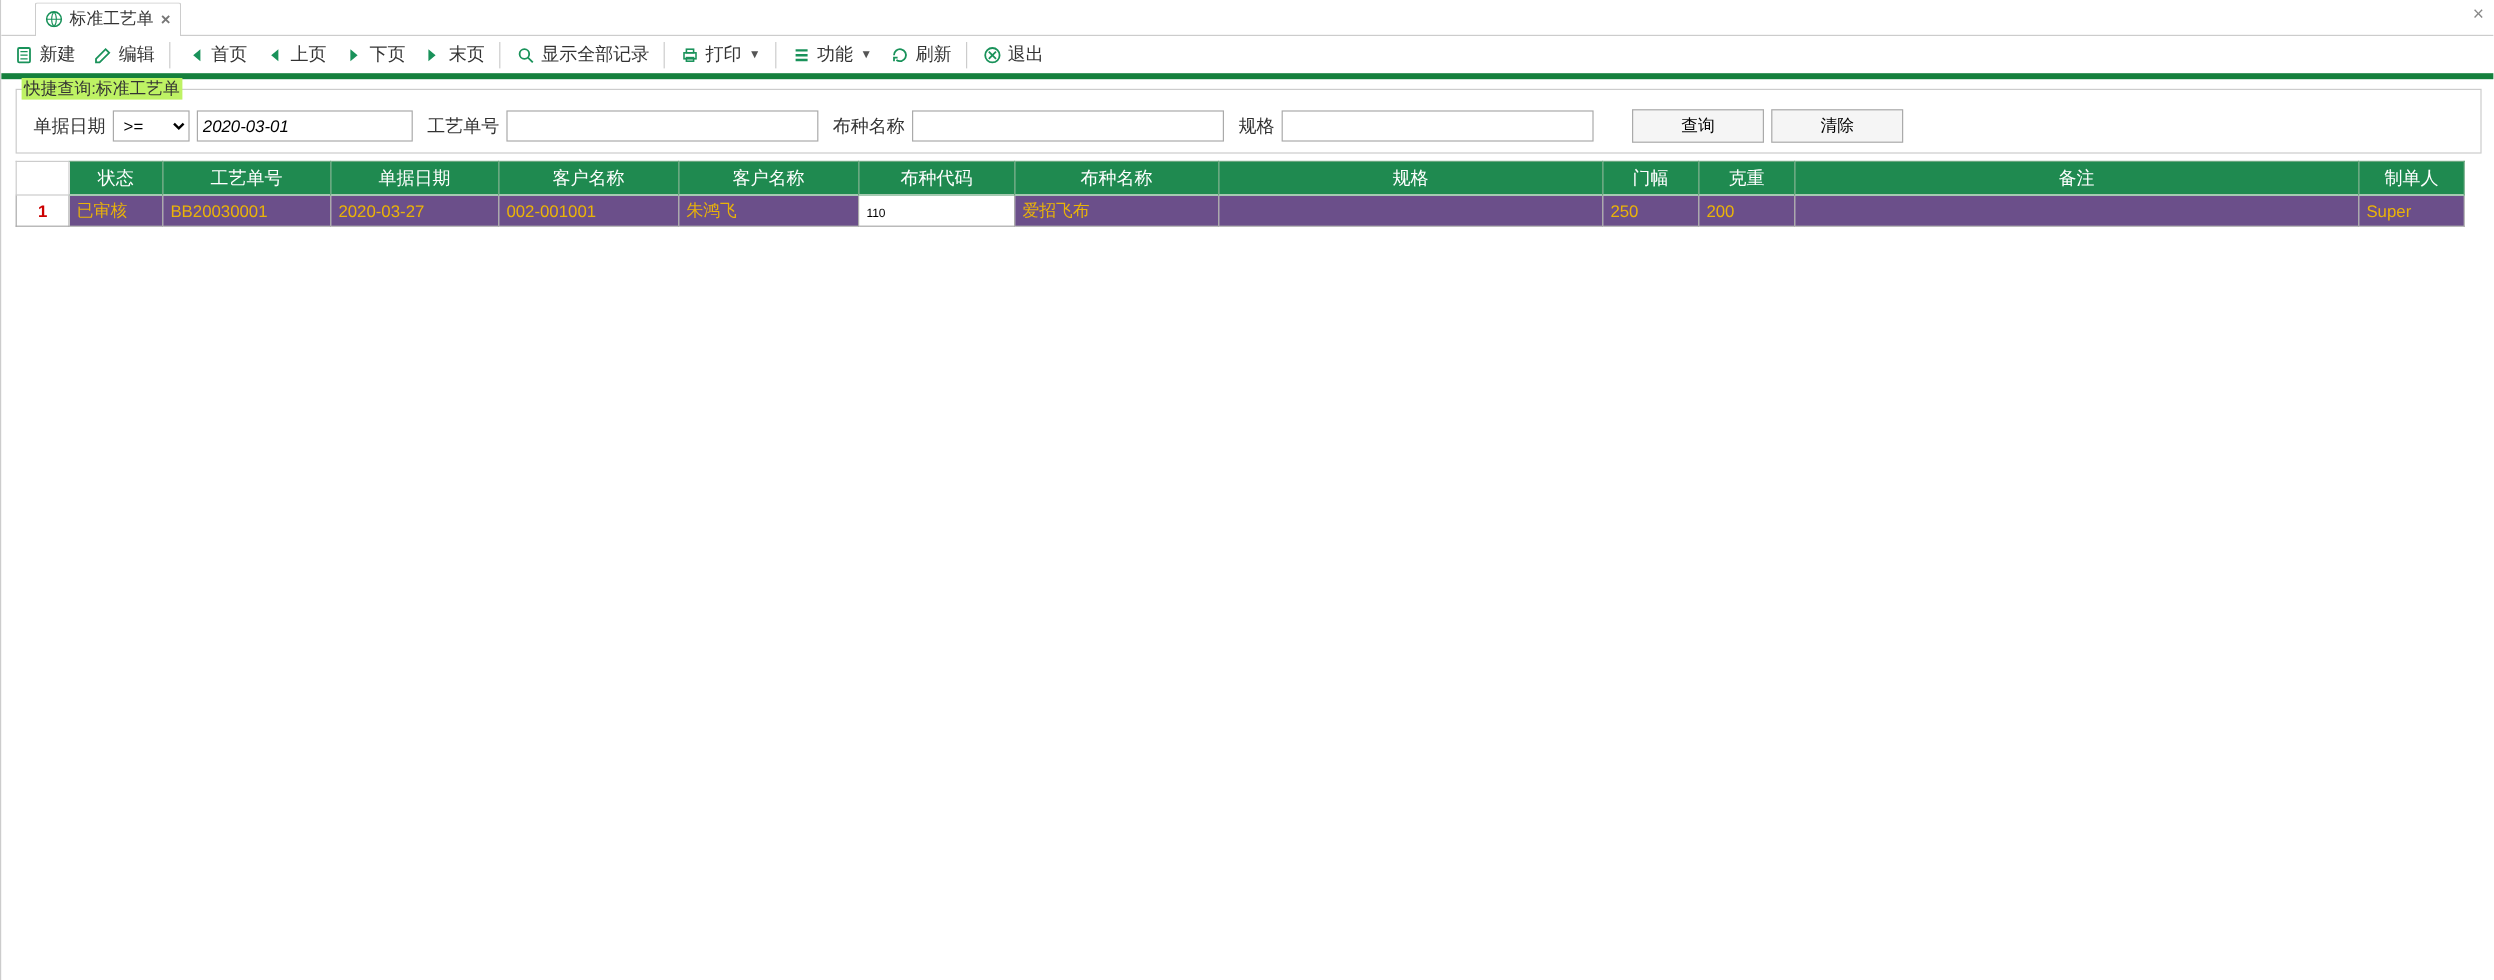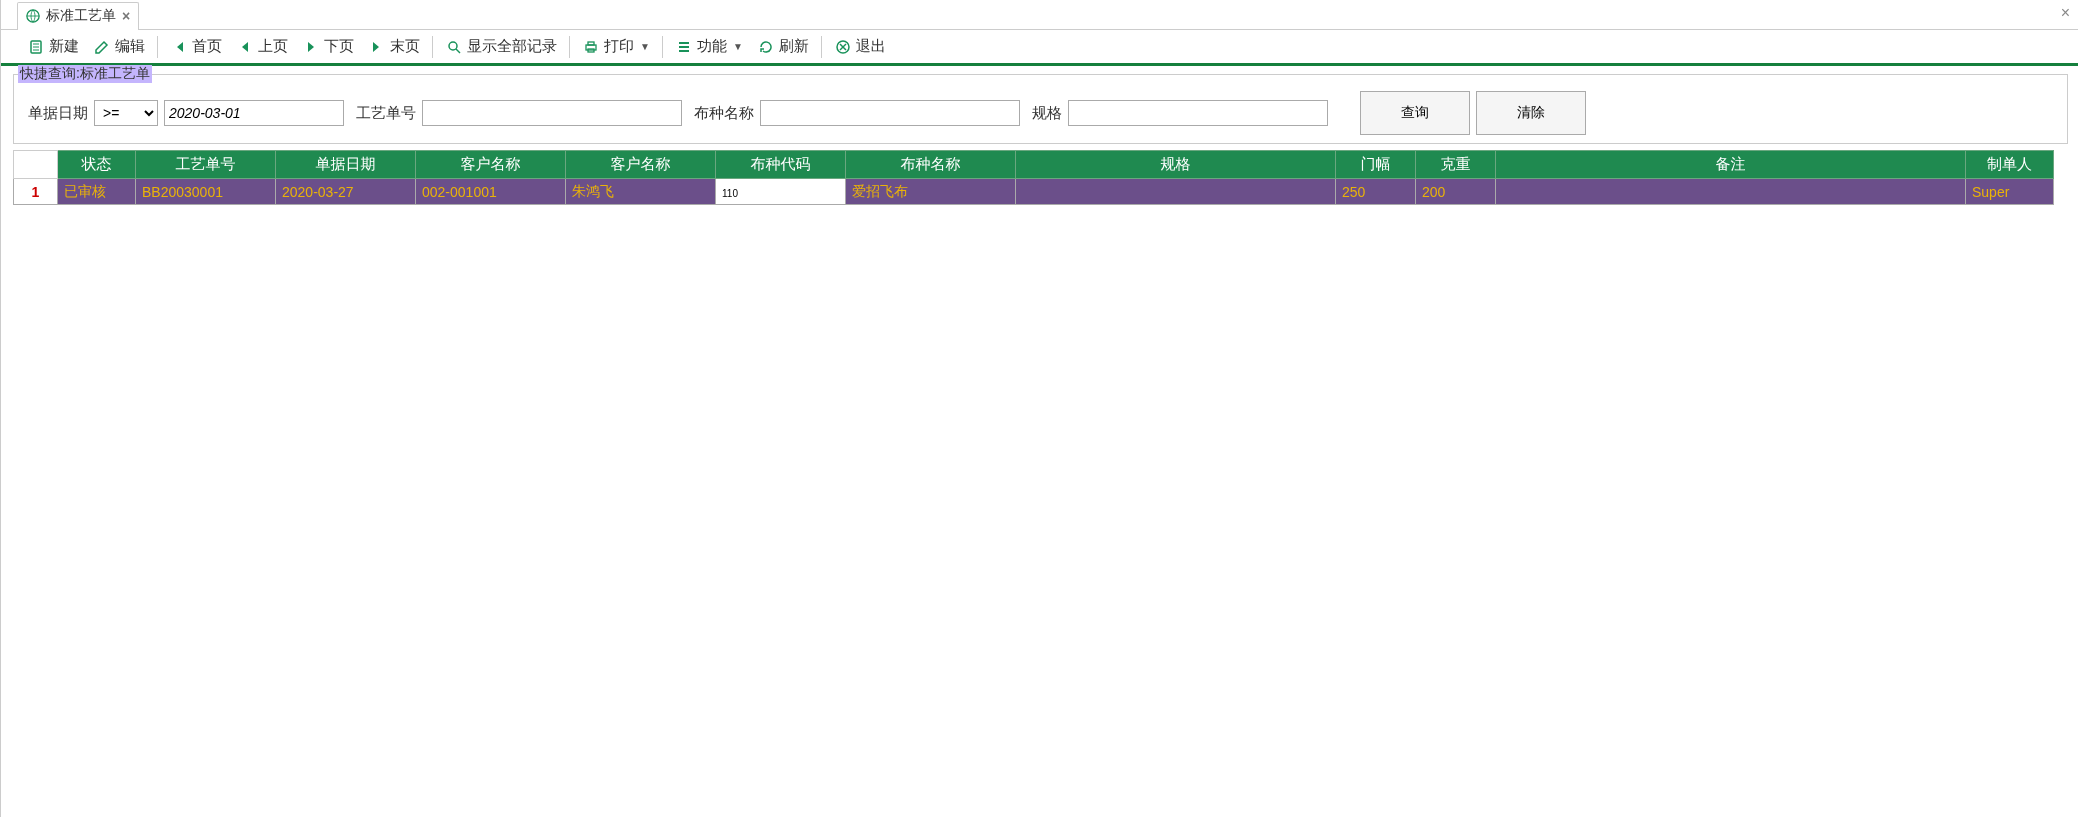--- a/index.html
+++ b/index.html
@@ -14,21 +14,21 @@
     border-left: 1px solid #ccc;
   }
 
   
   .tabbar {
     display: flex;
     align-items: center;
     height: 30px;
     background: #fff;
     border-bottom: 1px solid #ccc;
-    padding-left: 16px;
+    padding-left: 28px;
     position: relative;
   }
   .tab {
     display: flex;
     align-items: center;
     gap: 6px;
     padding: 4px 8px;
     border: 1px solid #ccc;
     border-bottom: none;
     background: #fff;
@@ -54,24 +54,24 @@
     color: #888;
     font-size: 16px;
     cursor: pointer;
   }
 
   
   .toolbar {
     display: flex;
     align-items: center;
     height: 36px;
-    padding: 4px 20px;
+    padding: 4px 4px;
     gap: 2px;
     background: #fff;
-    border-bottom: 3px solid #15803d;
+    border-bottom: 5px solid #15803d;
     font-size: 15px;
   }
   .tool-item {
     display: inline-flex;
     align-items: center;
     gap: 4px;
     padding: 2px 6px;
     color: #333;
     cursor: pointer;
     white-space: nowrap;
@@ -99,21 +99,21 @@
   .query-panel {
     margin: 8px 10px 6px 12px;
     border: 1px solid #ccc;
     position: relative;
     padding: 16px 8px 8px 8px;
   }
   .query-legend {
     position: absolute;
     top: -10px;
     left: 4px;
-    background: #c4b5fd;
+    background: #bef264;
     padding: 0 2px;
     font-size: 14px;
   }
   .query-row {
     display: flex;
     align-items: center;
     gap: 6px;
     flex-wrap: wrap;
   }
   .query-row label {
@@ -127,21 +127,21 @@
     padding: 2px 4px;
     font-size: 14px;
     background: #fff;
   }
   .date-input { width: 180px; position: relative; font-style: italic; }
   .op-select { width: 64px; }
   .txt-mid { width: 260px; }
   .txt-wide { width: 260px; }
   .btn {
     width: 110px;
-    height: 44px;
+    height: 28px;
     border: 1px solid #aaa;
     background: #f5f5f5;
     cursor: pointer;
     font-size: 14px;
   }
 
   
   .grid-wrap {
     margin: 4px 10px 0 12px;
   }

